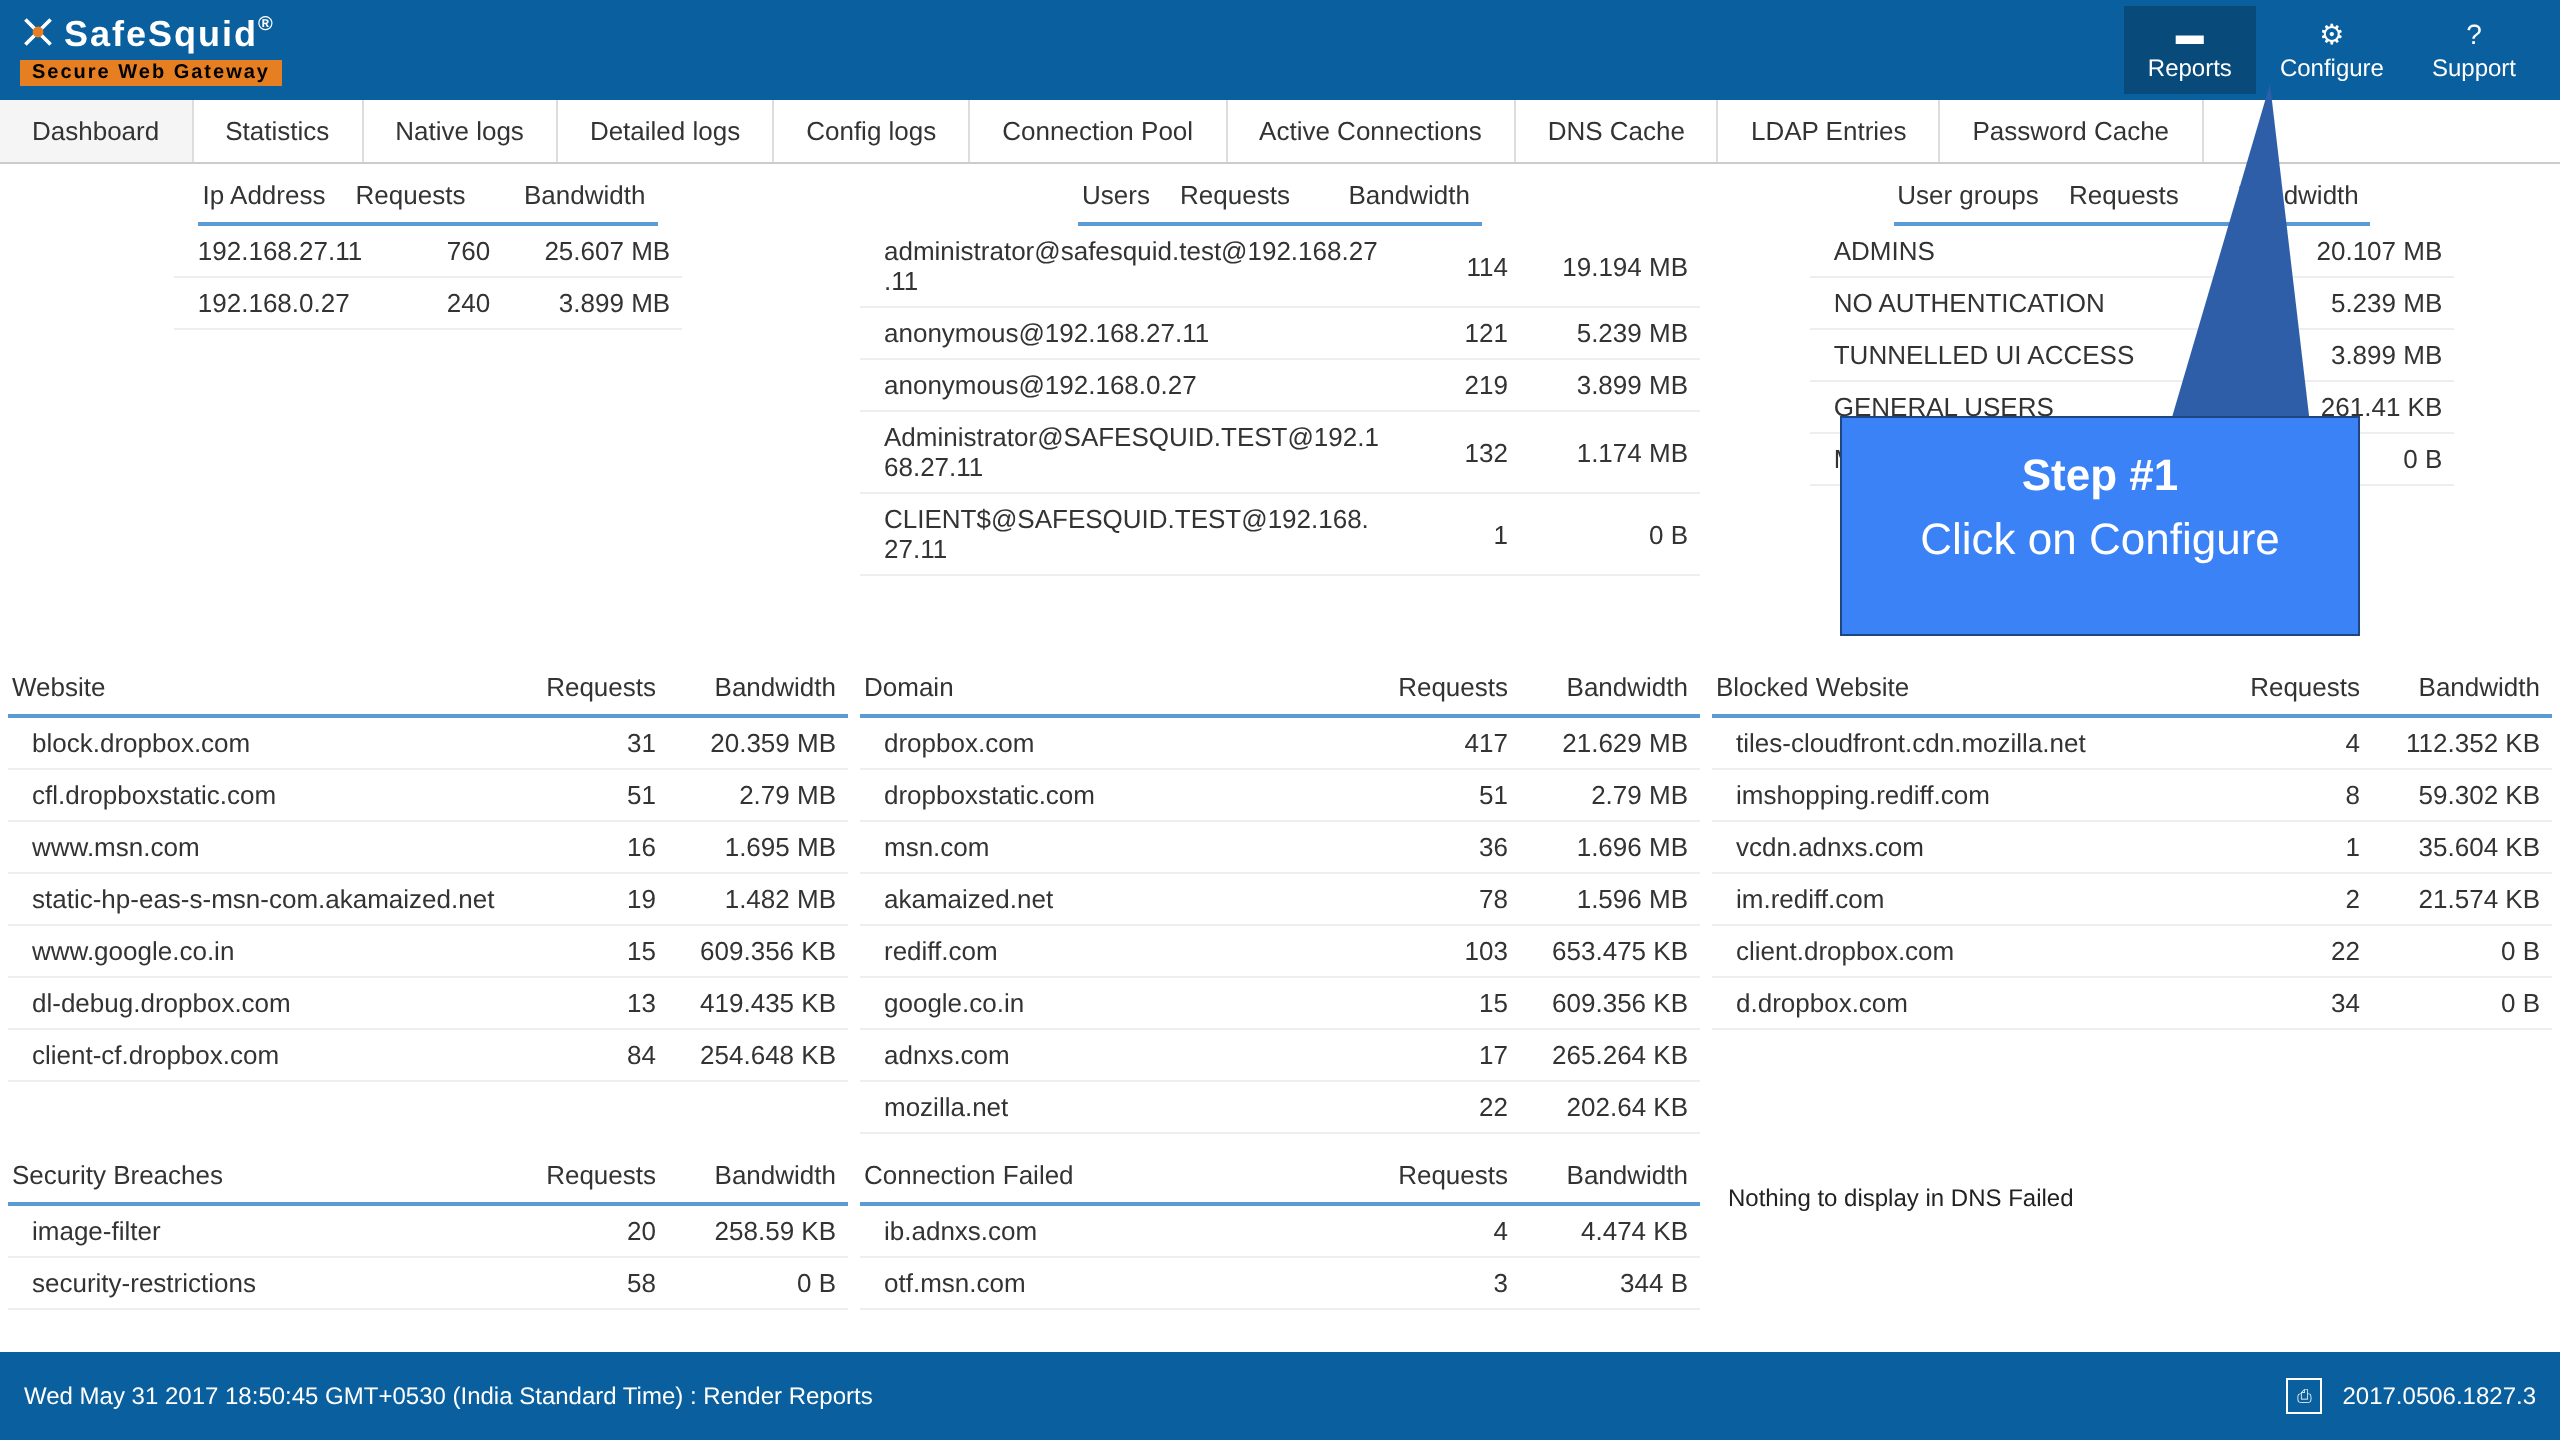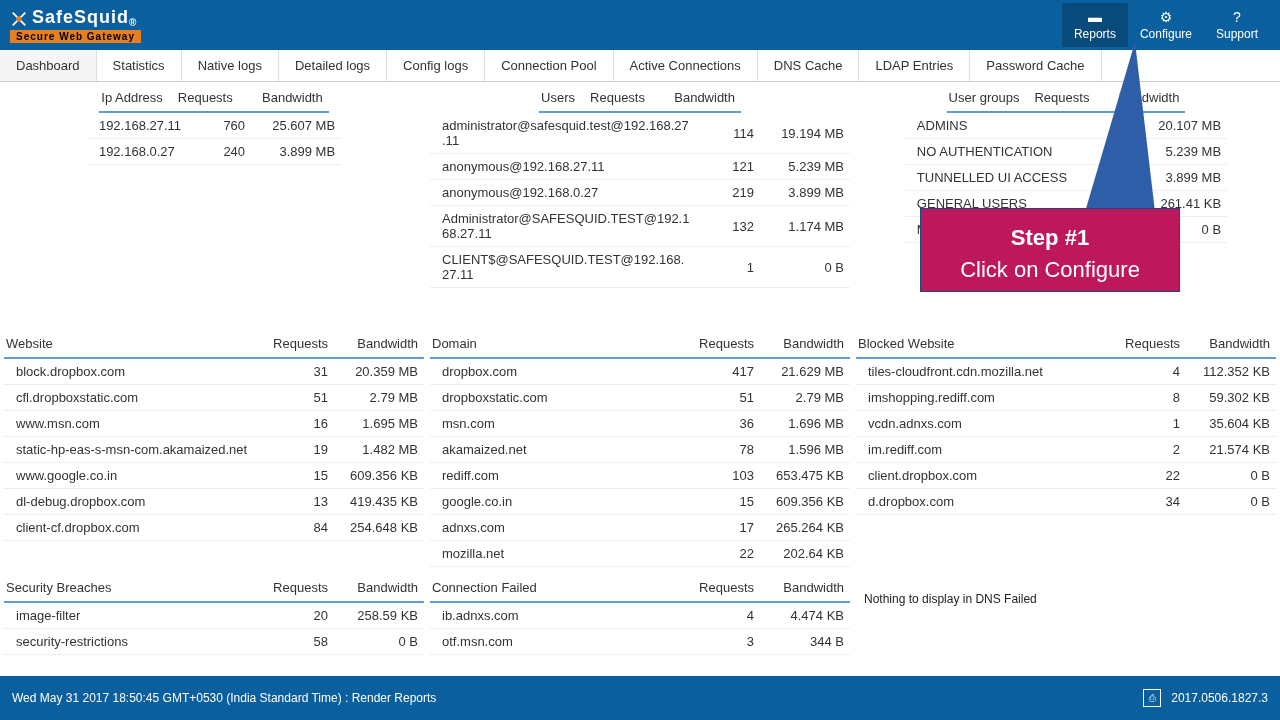--- a/index.html
+++ b/index.html
@@ -1,19 +1,19 @@
 <!DOCTYPE html>
 <html><head>
 <meta charset="utf-8">
 <style>
 * { margin: 0; padding: 0; box-sizing: border-box; }
 body { font-family: "Segoe UI", Arial, sans-serif; font-size: 13px; color: #333; background: #fff; width: 1280px; height: 720px; overflow: hidden; position: relative; }
 .header { background: #0a5f9e; height: 50px; display: flex; align-items: center; padding: 0 10px; }
 .logo { display: flex; flex-direction: column; }
-.logo-top { display: flex; align-items: flex-end; color: #fff; font-size: 18px; font-weight: bold; letter-spacing: 1px; }
+.logo-top { display: flex; align-items: flex-start; color: #fff; font-size: 18px; font-weight: bold; letter-spacing: 1px; }
 .logo-icon { width: 18px; height: 18px; margin-right: 4px; display: inline-block; }
 .logo-reg { font-size: 10px; vertical-align: super; }
 .logo-sub { background: #e67e22; color: #000; font-size: 10px; padding: 1px 6px; letter-spacing: 1px; font-weight: bold; margin-top: 2px; text-align: center; }
 .header-nav { margin-left: auto; display: flex; gap: 0; }
 .header-nav-item { color: #fff; text-align: center; padding: 6px 12px; cursor: pointer; font-size: 12px; }
 .header-nav-item.active { background: #084a7a; }
 .header-nav-icon { display: block; font-size: 14px; margin-bottom: 2px; }
 .tabs { background: #fff; display: flex; border-bottom: 1px solid #ccc; }
 .tab { padding: 8px 16px; font-size: 13px; cursor: pointer; border-right: 1px solid #ddd; color: #333; }
 .tab.active { background: #f5f5f5; }
@@ -29,21 +29,21 @@
 .data-row .col-req { width: 60px; text-align: right; }
 .data-row .col-bw { width: 90px; text-align: right; }
 .row1 { height: 240px; align-items: center; }
 .row2 { height: 238px; }
 .row3 { height: 100px; }
 .nothing { padding: 16px 8px; font-size: 12px; color: #222; }
 .footer { position: absolute; bottom: 0; left: 0; right: 0; background: #0a5f9e; color: #fff; height: 44px; display: flex; align-items: center; padding: 0 12px; font-size: 12px; justify-content: center; }
 .footer-right { margin-left: auto; display: flex; align-items: center; gap: 10px; }
 .pdf-icon { width: 18px; height: 18px; border: 1px solid #fff; display: flex; align-items: center; justify-content: center; font-size: 9px; }
 .callout-arrow { position: absolute; top: 42px; left: 1085px; width: 0; height: 0; border-left: 50px solid transparent; border-right: 20px solid transparent; border-bottom: 170px solid #2f5ea8; z-index: 10; }
-.callout-box { position: absolute; top: 208px; left: 920px; width: 260px; background: #be185d; color: #fff; text-align: center; padding: 16px 10px 8px 10px; font-size: 22px; z-index: 11; border: 1px solid #1e4680; }
+.callout-box { position: absolute; top: 208px; left: 920px; width: 260px; background: #3b82f6; color: #fff; text-align: center; padding: 16px 10px 34px 10px; font-size: 22px; z-index: 11; border: 1px solid #1e4680; }
 .callout-box .step { font-weight: bold; margin-bottom: 6px; }
 </style>
 </head>
 <body>
 
 <div class="header">
   <div class="logo">
     <div class="logo-top">
       <span class="logo-icon">
         <svg viewBox="0 0 20 20">

